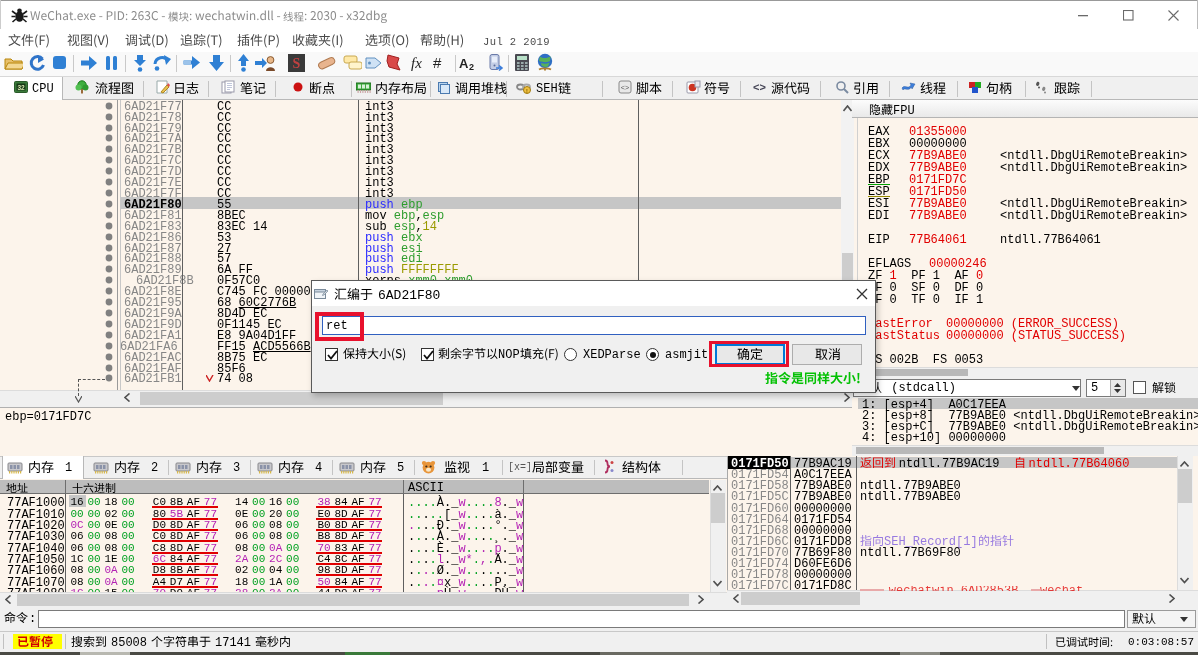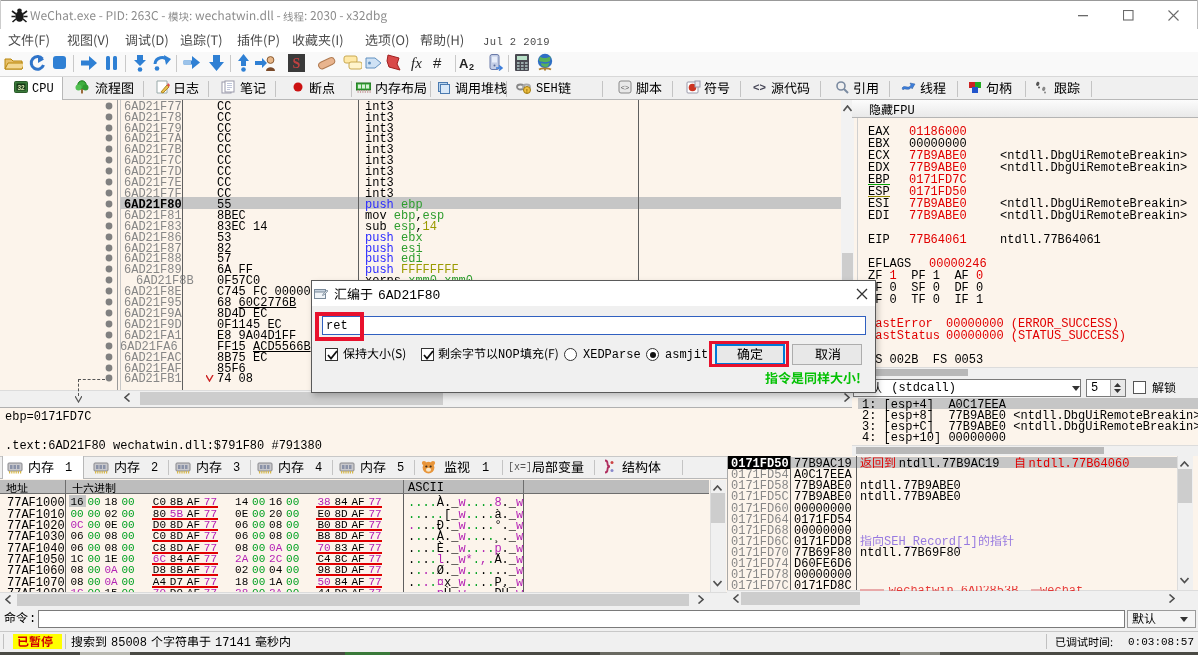--- a/index.html
+++ b/index.html
@@ -703,21 +703,21 @@
       <circle cx="4" cy="4" r="3.4" fill="#808080"></circle>
     </svg>
 <div style="position:absolute;left:124px;top:231px;font:normal 12px 'Liberation Mono',monospace;color:#878787;white-space:pre">6AD21F86</div>
 <div style="position:absolute;left:217px;top:231px;font:normal 12px 'Liberation Mono',monospace;color:#000;white-space:pre">53</div>
 <div style="position:absolute;left:365px;top:231px;font:normal 12px 'Liberation Mono',monospace;color:#000;white-space:pre"><span style="color:#2a2aff">push</span></div>
 <div style="position:absolute;left:393.8px;top:231px;font:normal 12px 'Liberation Mono',monospace;color:#000;white-space:pre"><span style="color:#2e9d2e"> ebx</span></div>
 <svg class="t" style="left:105px;top:244px" width="8" height="8">
       <circle cx="4" cy="4" r="3.4" fill="#808080"></circle>
     </svg>
 <div style="position:absolute;left:124px;top:242px;font:normal 12px 'Liberation Mono',monospace;color:#878787;white-space:pre">6AD21F87</div>
-<div style="position:absolute;left:217px;top:242px;font:normal 12px 'Liberation Mono',monospace;color:#000;white-space:pre">82</div>
+<div style="position:absolute;left:217px;top:242px;font:normal 12px 'Liberation Mono',monospace;color:#000;white-space:pre">27</div>
 <div style="position:absolute;left:365px;top:242px;font:normal 12px 'Liberation Mono',monospace;color:#000;white-space:pre"><span style="color:#2a2aff">push</span></div>
 <div style="position:absolute;left:393.8px;top:242px;font:normal 12px 'Liberation Mono',monospace;color:#000;white-space:pre"><span style="color:#2e9d2e"> esi</span></div>
 <svg class="t" style="left:105px;top:254px" width="8" height="8">
       <circle cx="4" cy="4" r="3.4" fill="#808080"></circle>
     </svg>
 <div style="position:absolute;left:124px;top:252px;font:normal 12px 'Liberation Mono',monospace;color:#878787;white-space:pre">6AD21F88</div>
 <div style="position:absolute;left:217px;top:252px;font:normal 12px 'Liberation Mono',monospace;color:#000;white-space:pre">57</div>
 <div style="position:absolute;left:365px;top:252px;font:normal 12px 'Liberation Mono',monospace;color:#000;white-space:pre"><span style="color:#2a2aff">push</span></div>
 <div style="position:absolute;left:393.8px;top:252px;font:normal 12px 'Liberation Mono',monospace;color:#000;white-space:pre"><span style="color:#2e9d2e"> edi</span></div>
 <svg class="t" style="left:105px;top:265px" width="8" height="8">
@@ -804,31 +804,30 @@
 <div style="position:absolute;left:0;top:390px;width:852px;height:17px;background:#f0f0f0;border-top:1px solid #dcdcdc"></div>
 <svg class="t" style="left:124px;top:393px" width="7" height="9">
       <path d="M5.5 0.5 L1 4.5 L5.5 8.5" fill="none" stroke="#505050" stroke-width="1.6"></path>
     </svg>
 <svg class="t" style="left:843px;top:393px" width="7" height="9">
       <path d="M1.5 0.5 L6 4.5 L1.5 8.5" fill="none" stroke="#505050" stroke-width="1.6"></path>
     </svg>
 <div style="position:absolute;left:140px;top:392px;width:303px;height:13px;background:#cdcdcd"></div>
 <div style="position:absolute;left:0;top:407px;width:852px;height:49px;background:#fcf4eb;border-top:1px solid #b0b0b0"></div>
 <div style="position:absolute;left:5px;top:410px;font:normal 12px 'Liberation Mono',monospace;color:#000;white-space:pre">ebp=0171FD7C</div>
-<div style="position:absolute;left:5px;top:439px;font:normal 12px 'Liberation Mono',monospace;color:#000;white-space:pre">.text:6AD21F80 wechatwin.dll:$791F80 #791380</div>
 <div style="position:absolute;left:852px;top:100px;width:346px;height:18px;background:linear-gradient(#fcfcfc,#e9e9e9);border-bottom:1px solid #b4b4b4"></div>
 <svg class="t" style="left:869px;top:103px" width="24.0" height="13.7">
       <g transform="translate(0,11.04) scale(0.012000)" fill="#000">
         <use href="#g79" x="0"></use>
         <use href="#g45" x="1000"></use>
       </g>
     </svg>
 <div style="position:absolute;left:893px;top:104px;font:normal 12px 'Liberation Mono',monospace;color:#000;white-space:pre">FPU</div>
 <div style="position:absolute;left:868px;top:125px;font:normal 12px 'Liberation Mono',monospace;color:#000;white-space:pre">EAX</div>
-<div style="position:absolute;left:909px;top:125px;font:normal 12px 'Liberation Mono',monospace;color:#e10000;white-space:pre">01186000</div>
+<div style="position:absolute;left:909px;top:125px;font:normal 12px 'Liberation Mono',monospace;color:#e10000;white-space:pre">01355000</div>
 <div style="position:absolute;left:868px;top:137px;font:normal 12px 'Liberation Mono',monospace;color:#000;white-space:pre">EBX</div>
 <div style="position:absolute;left:909px;top:137px;font:normal 12px 'Liberation Mono',monospace;color:#000;white-space:pre">00000000</div>
 <div style="position:absolute;left:868px;top:149px;font:normal 12px 'Liberation Mono',monospace;color:#000;white-space:pre">ECX</div>
 <div style="position:absolute;left:909px;top:149px;font:normal 12px 'Liberation Mono',monospace;color:#e10000;white-space:pre">77B9ABE0</div>
 <div style="position:absolute;left:1000px;top:149px;font:normal 12px 'Liberation Mono',monospace;color:#000;white-space:pre">&lt;ntdll.DbgUiRemoteBreakin&gt;</div>
 <div style="position:absolute;left:868px;top:161px;font:normal 12px 'Liberation Mono',monospace;color:#000;white-space:pre">EDX</div>
 <div style="position:absolute;left:909px;top:161px;font:normal 12px 'Liberation Mono',monospace;color:#e10000;white-space:pre">77B9ABE0</div>
 <div style="position:absolute;left:1000px;top:161px;font:normal 12px 'Liberation Mono',monospace;color:#000;white-space:pre">&lt;ntdll.DbgUiRemoteBreakin&gt;</div>
 <div style="position:absolute;left:868px;top:173px;width:22px;height:12px;border-bottom:1px solid #00a000"></div>
 <div style="position:absolute;left:868px;top:173px;font:normal 12px 'Liberation Mono',monospace;color:#000;white-space:pre">EBP</div>

